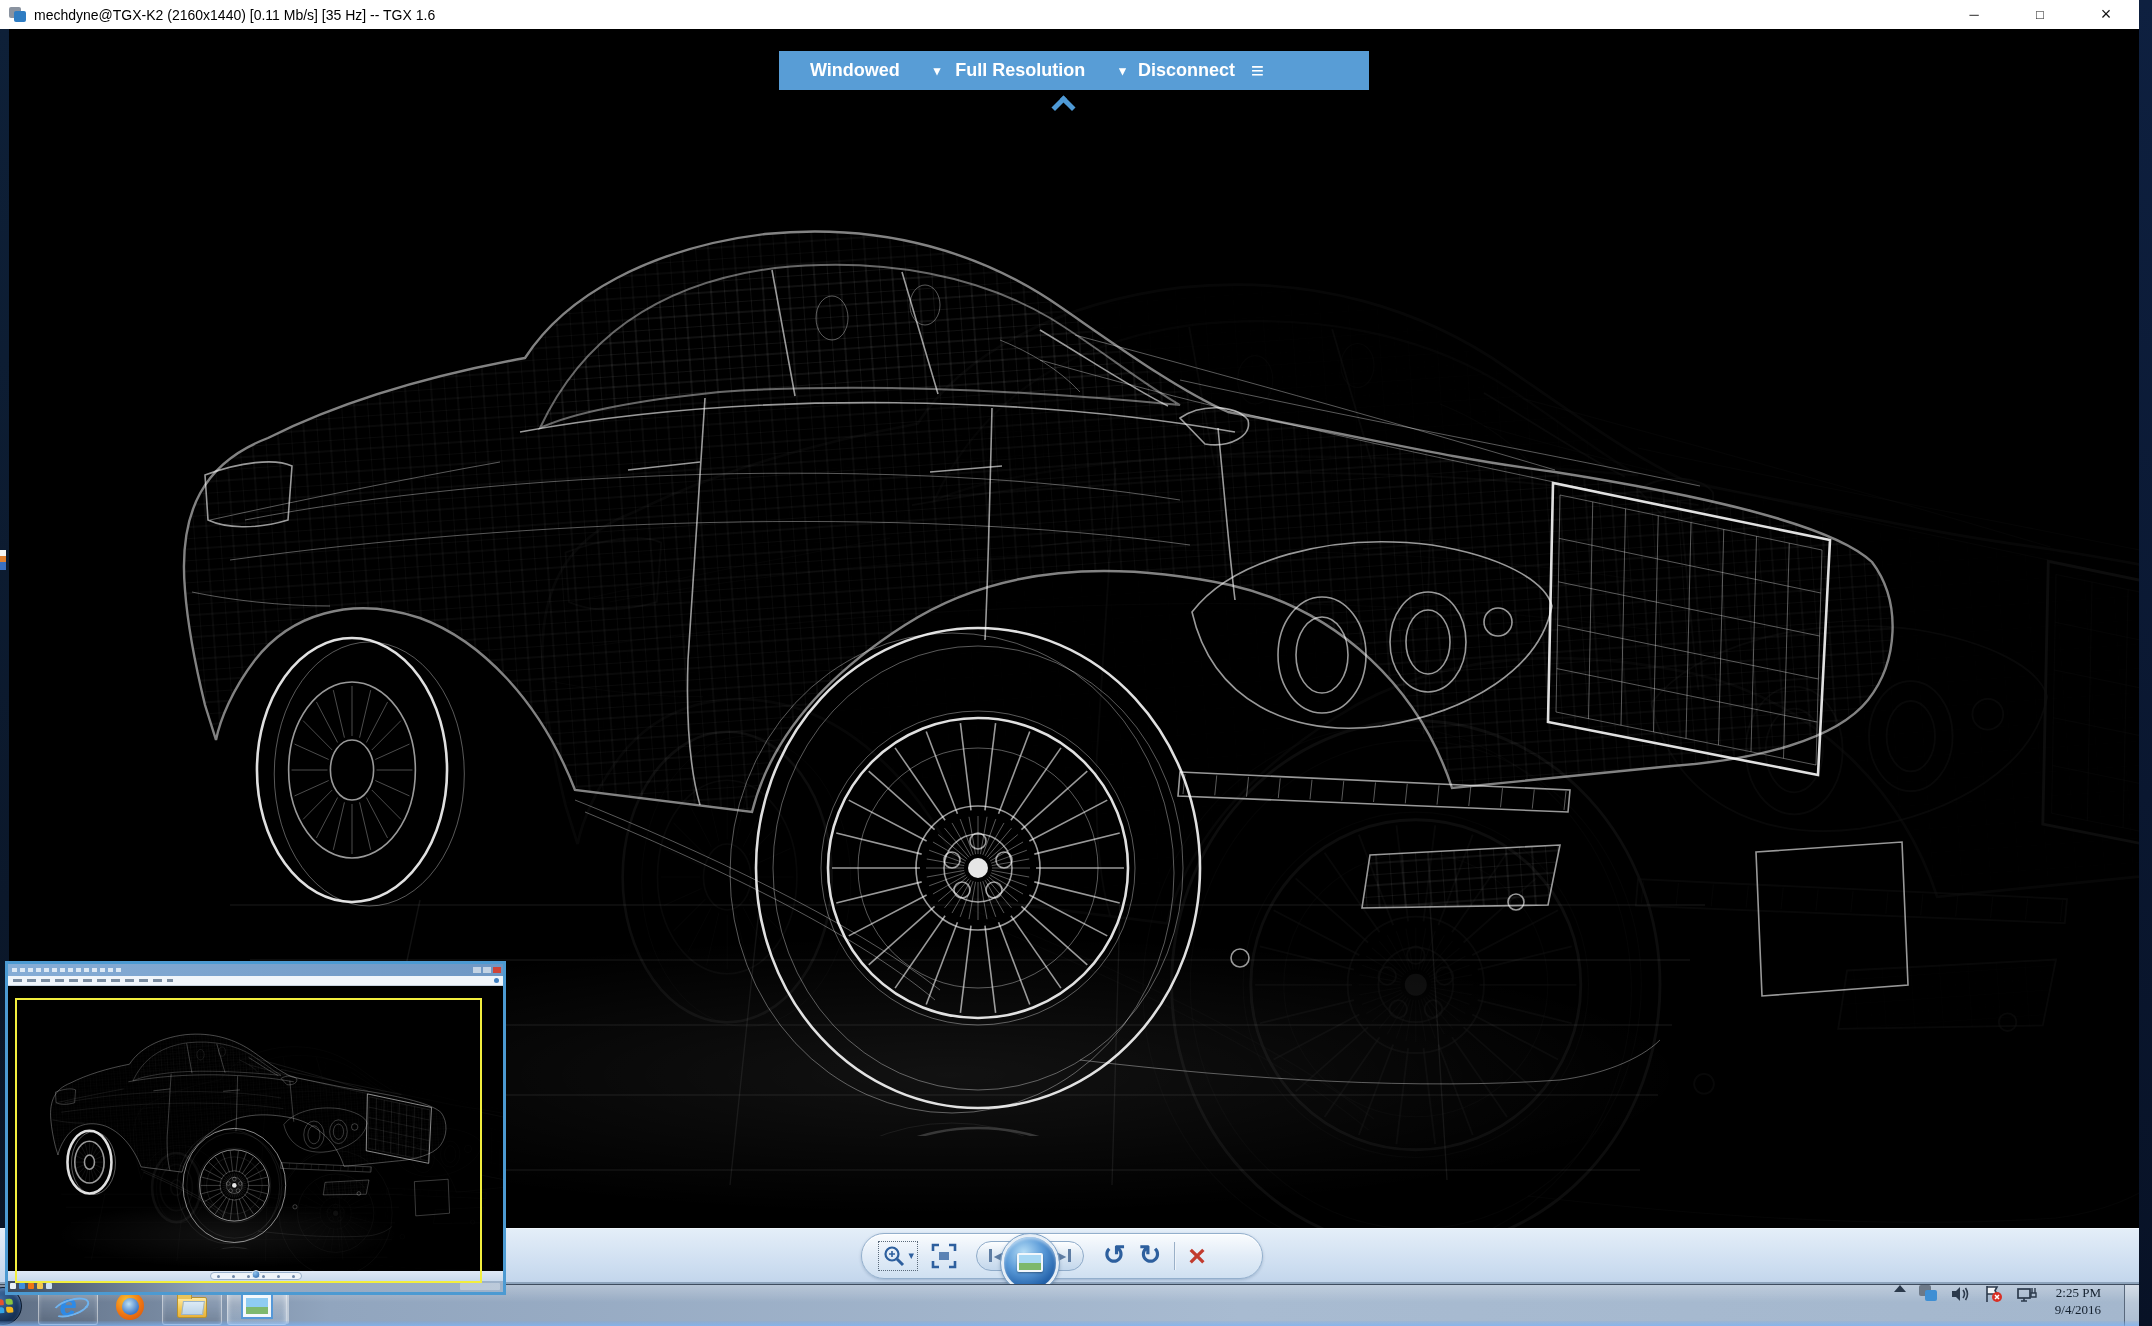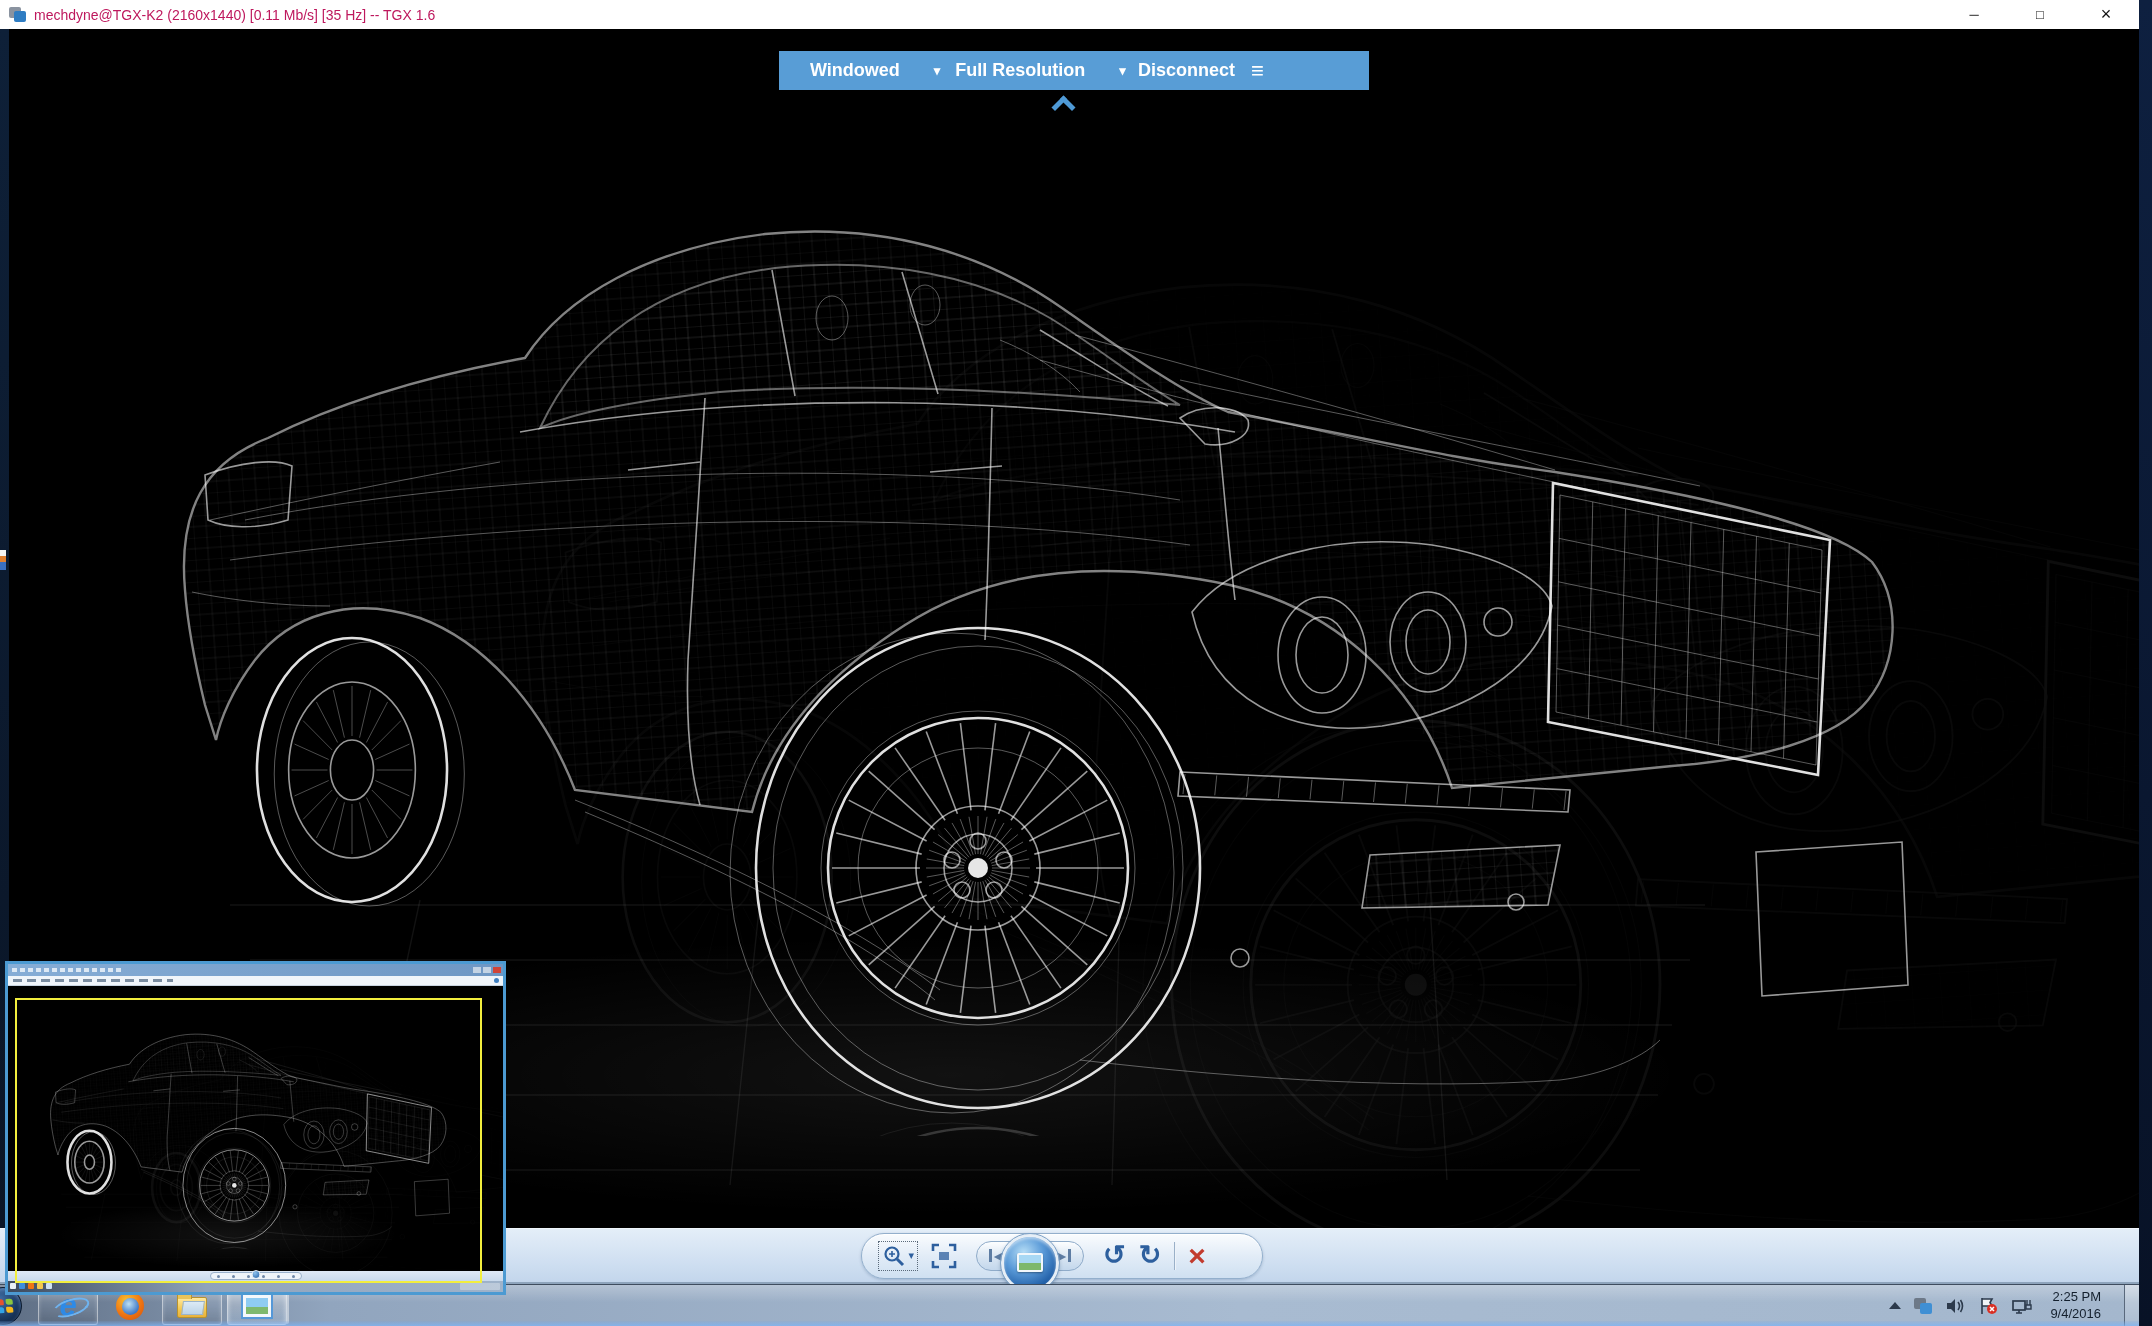--- a/index.html
+++ b/index.html
@@ -9,21 +9,21 @@
 
   
   .app-window { position:absolute; left:0; top:0; width:2139px; height:1326px; overflow:hidden; background:#000; }
 
   
   .titlebar { position:absolute; left:0; top:0; width:100%; height:29px; background:#ffffff;
               display:flex; align-items:center; }
   .tb-icon { width:17px; height:15px; margin-left:9px; position:relative; flex:none; }
   .tb-icon .back { position:absolute; left:0; top:0; width:12px; height:11px; background:#8a93a0; border-radius:2px; }
   .tb-icon .front { position:absolute; left:5px; top:4px; width:12px; height:11px; background:#2e7cc2; border-radius:2px; }
-  .tb-title { margin-left:8px; font-size:14px; color:#be185d; white-space:nowrap; }
+  .tb-title { margin-left:8px; font-size:14px; color:#000000; white-space:nowrap; }
   .caption-btns { margin-left:auto; display:flex; height:100%; }
   .cap-btn { width:66px; height:100%; display:flex; align-items:center; justify-content:center;
              font-size:13px; color:#111; cursor:default; }
   .cap-btn.close-btn { font-size:18px; font-weight:400; }
 
   
   .viewport { position:absolute; left:0; top:29px; width:2139px; height:1255px; background:#000; }
   .photo-area { position:absolute; left:0; top:0; width:2139px; height:1199px; background:#000; overflow:hidden; }
   .scene-svg { position:absolute; left:0; top:0; width:100%; height:100%; }
   .left-strip { position:absolute; left:0; top:0; width:9px; height:100%;
@@ -106,21 +106,21 @@
               background:radial-gradient(circle at 40% 35%, #bfe0f2, #3e79c8 70%); }
   .folder-ic { position:relative; width:30px; height:21px; margin-top:4px;
                background:linear-gradient(180deg,#ffe9a0,#f3c74f 60%,#e9b23c); border:1px solid #b8922e; border-radius:2px; }
   .folder-ic::before { content:""; position:absolute; left:-1px; top:-5px; width:13px; height:5px;
                background:#e9c35a; border:1px solid #b8922e; border-bottom:none; border-radius:2px 2px 0 0; }
   .folder-ic::after { content:""; position:absolute; left:4px; top:3px; width:20px; height:12px;
                background:linear-gradient(180deg,#dteaf5,#bcd4e8); background:linear-gradient(180deg,#dceaf5,#bcd4e8);
                border:1px solid #9ab4cc; transform:skewX(-8deg); }
   .pv-ic { width:28px; height:22px; border:3px solid #f4f8fb; outline:2px solid #5598d8;
            background:linear-gradient(180deg,#8fccf2 55%, #7fb96e 55%); box-shadow:0 1px 2px rgba(0,0,0,.3); }
-  .tray { margin-left:auto; display:flex; align-items:center; gap:13px; height:100%; }
+  .tray { margin-left:auto; display:flex; gap:13px; height:100%;font-family:Liberation Serif, serif; }
   .tray-caret { width:0; height:0; border-left:6px solid transparent; border-right:6px solid transparent;
                 border-bottom:7px solid #2c3a4c; cursor:pointer; }
   .tray-tgx { position:relative; width:18px; height:16px; cursor:pointer; }
   .tray-tgx .back { position:absolute; left:0; top:0; width:12px; height:11px; background:#6d7988; border-radius:2px; }
   .tray-tgx .front { position:absolute; left:6px; top:5px; width:12px; height:11px; background:#3f8fd4; border-radius:2px; }
   .tray svg { display:block; cursor:pointer; }
   .clock { text-align:right; font-size:13px; color:#14202e; line-height:1.3; margin-left:4px; cursor:default; }
   .show-desktop { width:15px; height:100%; margin-left:10px; border-left:1px solid #59687c;
                   background:linear-gradient(180deg, rgba(255,255,255,.35), rgba(255,255,255,.08)); cursor:pointer; }
 

